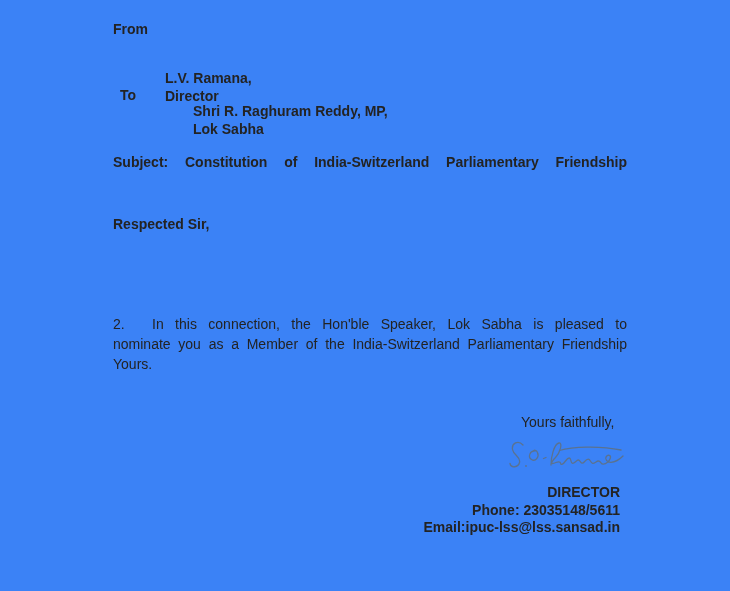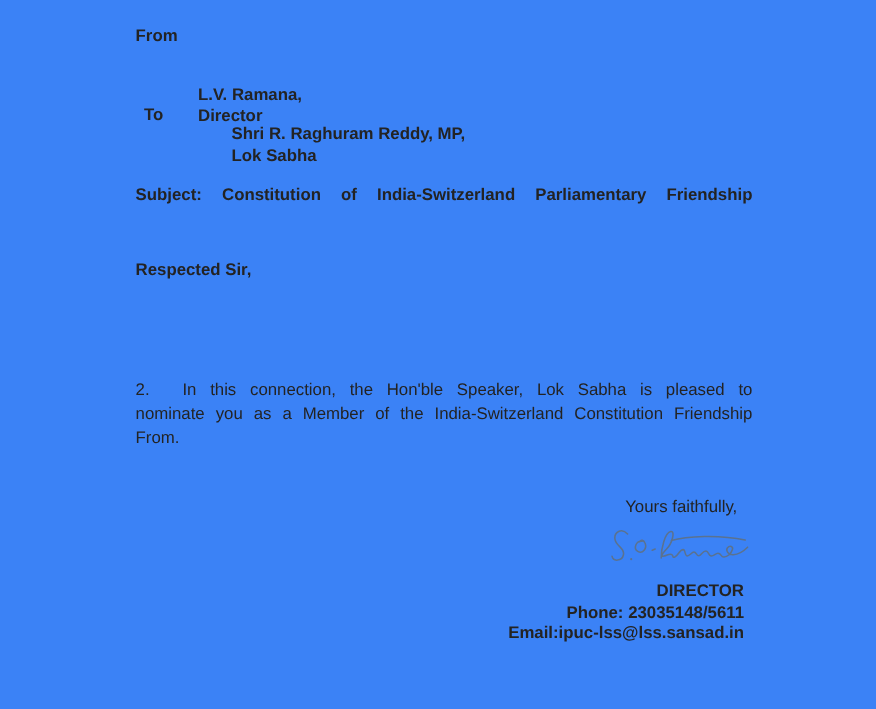--- a/index.html
+++ b/index.html
@@ -65,22 +65,22 @@
 
   <div class="abs b" style="left:113px; top:152px; width:514px;">
     <div class="bodyline just">Subject: Constitution of India-Switzerland Parliamentary Friendship</div>
   </div>
 
   <div class="abs b" style="left:113px; top:214px;">Respected Sir,</div>
 
 
   <div class="abs" style="left:113px; top:314px; width:514px;">
     <div class="bodyline just"><span class="pnum">2.</span><span>In this connection, the Hon'ble Speaker, Lok Sabha is pleased to</span></div>
-    <div class="bodyline just">nominate you as a Member of the India-Switzerland Constitution Friendship</div>
-    <div class="bodyline">From.</div>
+    <div class="bodyline just">nominate you as a Member of the India-Switzerland Parliamentary Friendship</div>
+    <div class="bodyline">Yours.</div>
   </div>
 
   <div class="abs" style="left:521px; top:412px;">Yours faithfully,</div>
 
   <svg class="abs sig-svg" style="left:508px; top:436px;" width="120" height="46" viewBox="0 0 120 46" aria-hidden="true">
     <g fill="none" stroke="#5f7082" stroke-width="1.3" stroke-linecap="round" stroke-linejoin="round" opacity="0.88">
 
       <path d="M15 9 C10 3.5 3.5 7.5 4.5 13.5 C5.5 19.5 13 20.5 11.5 26.5 C10.3 31.5 3 32.5 2 27.5"></path>
       <circle cx="18" cy="30" r="0.9" fill="#5f7082" stroke="none"></circle>
 

